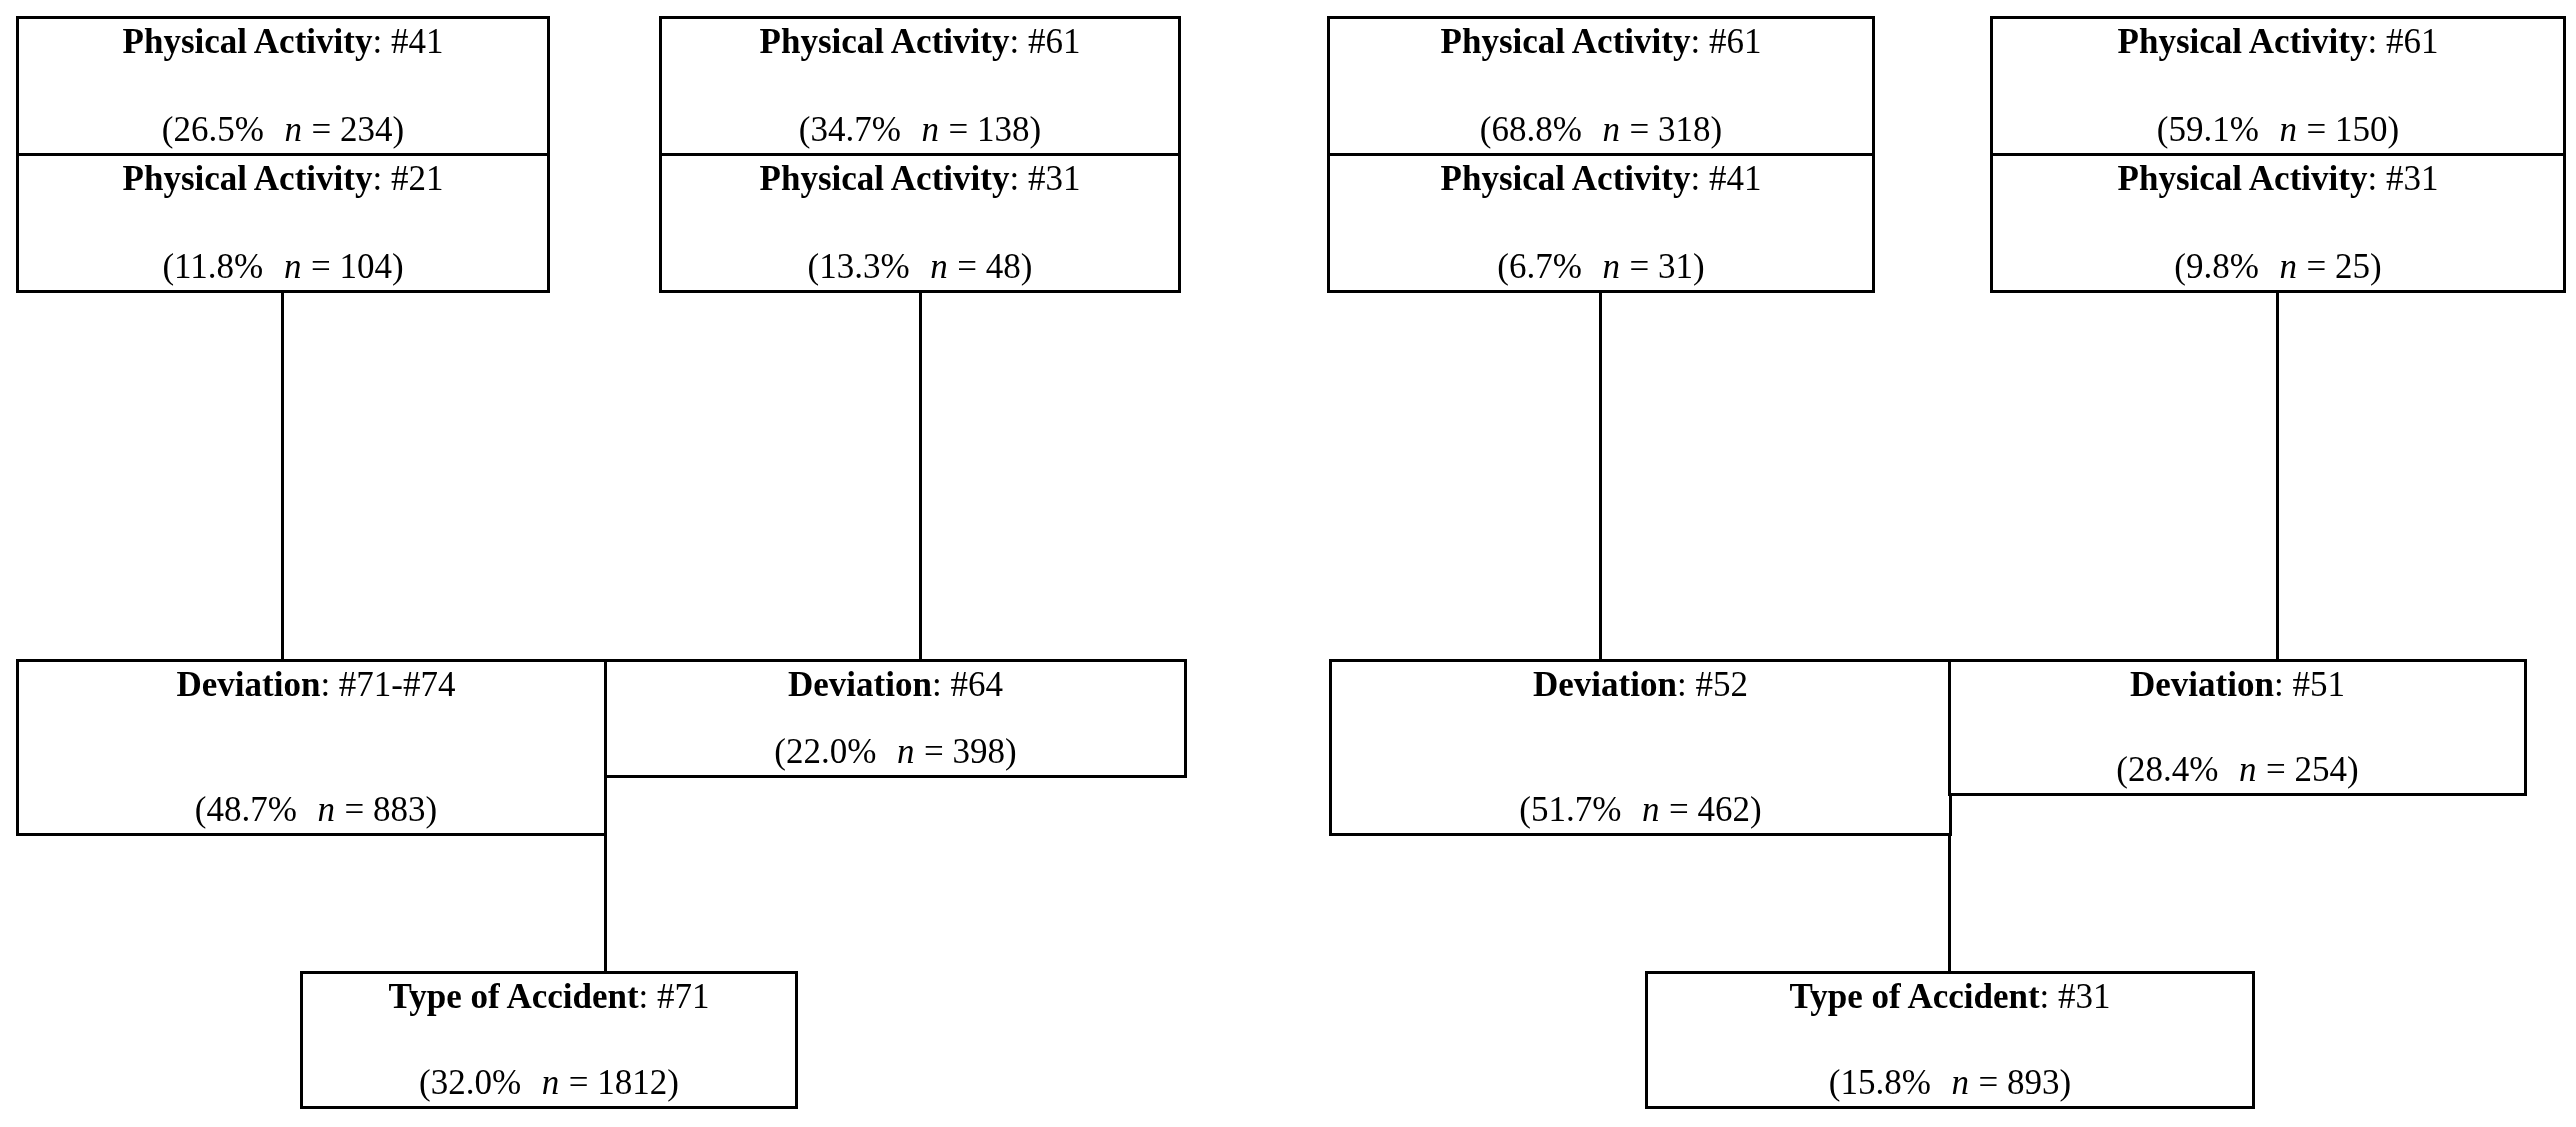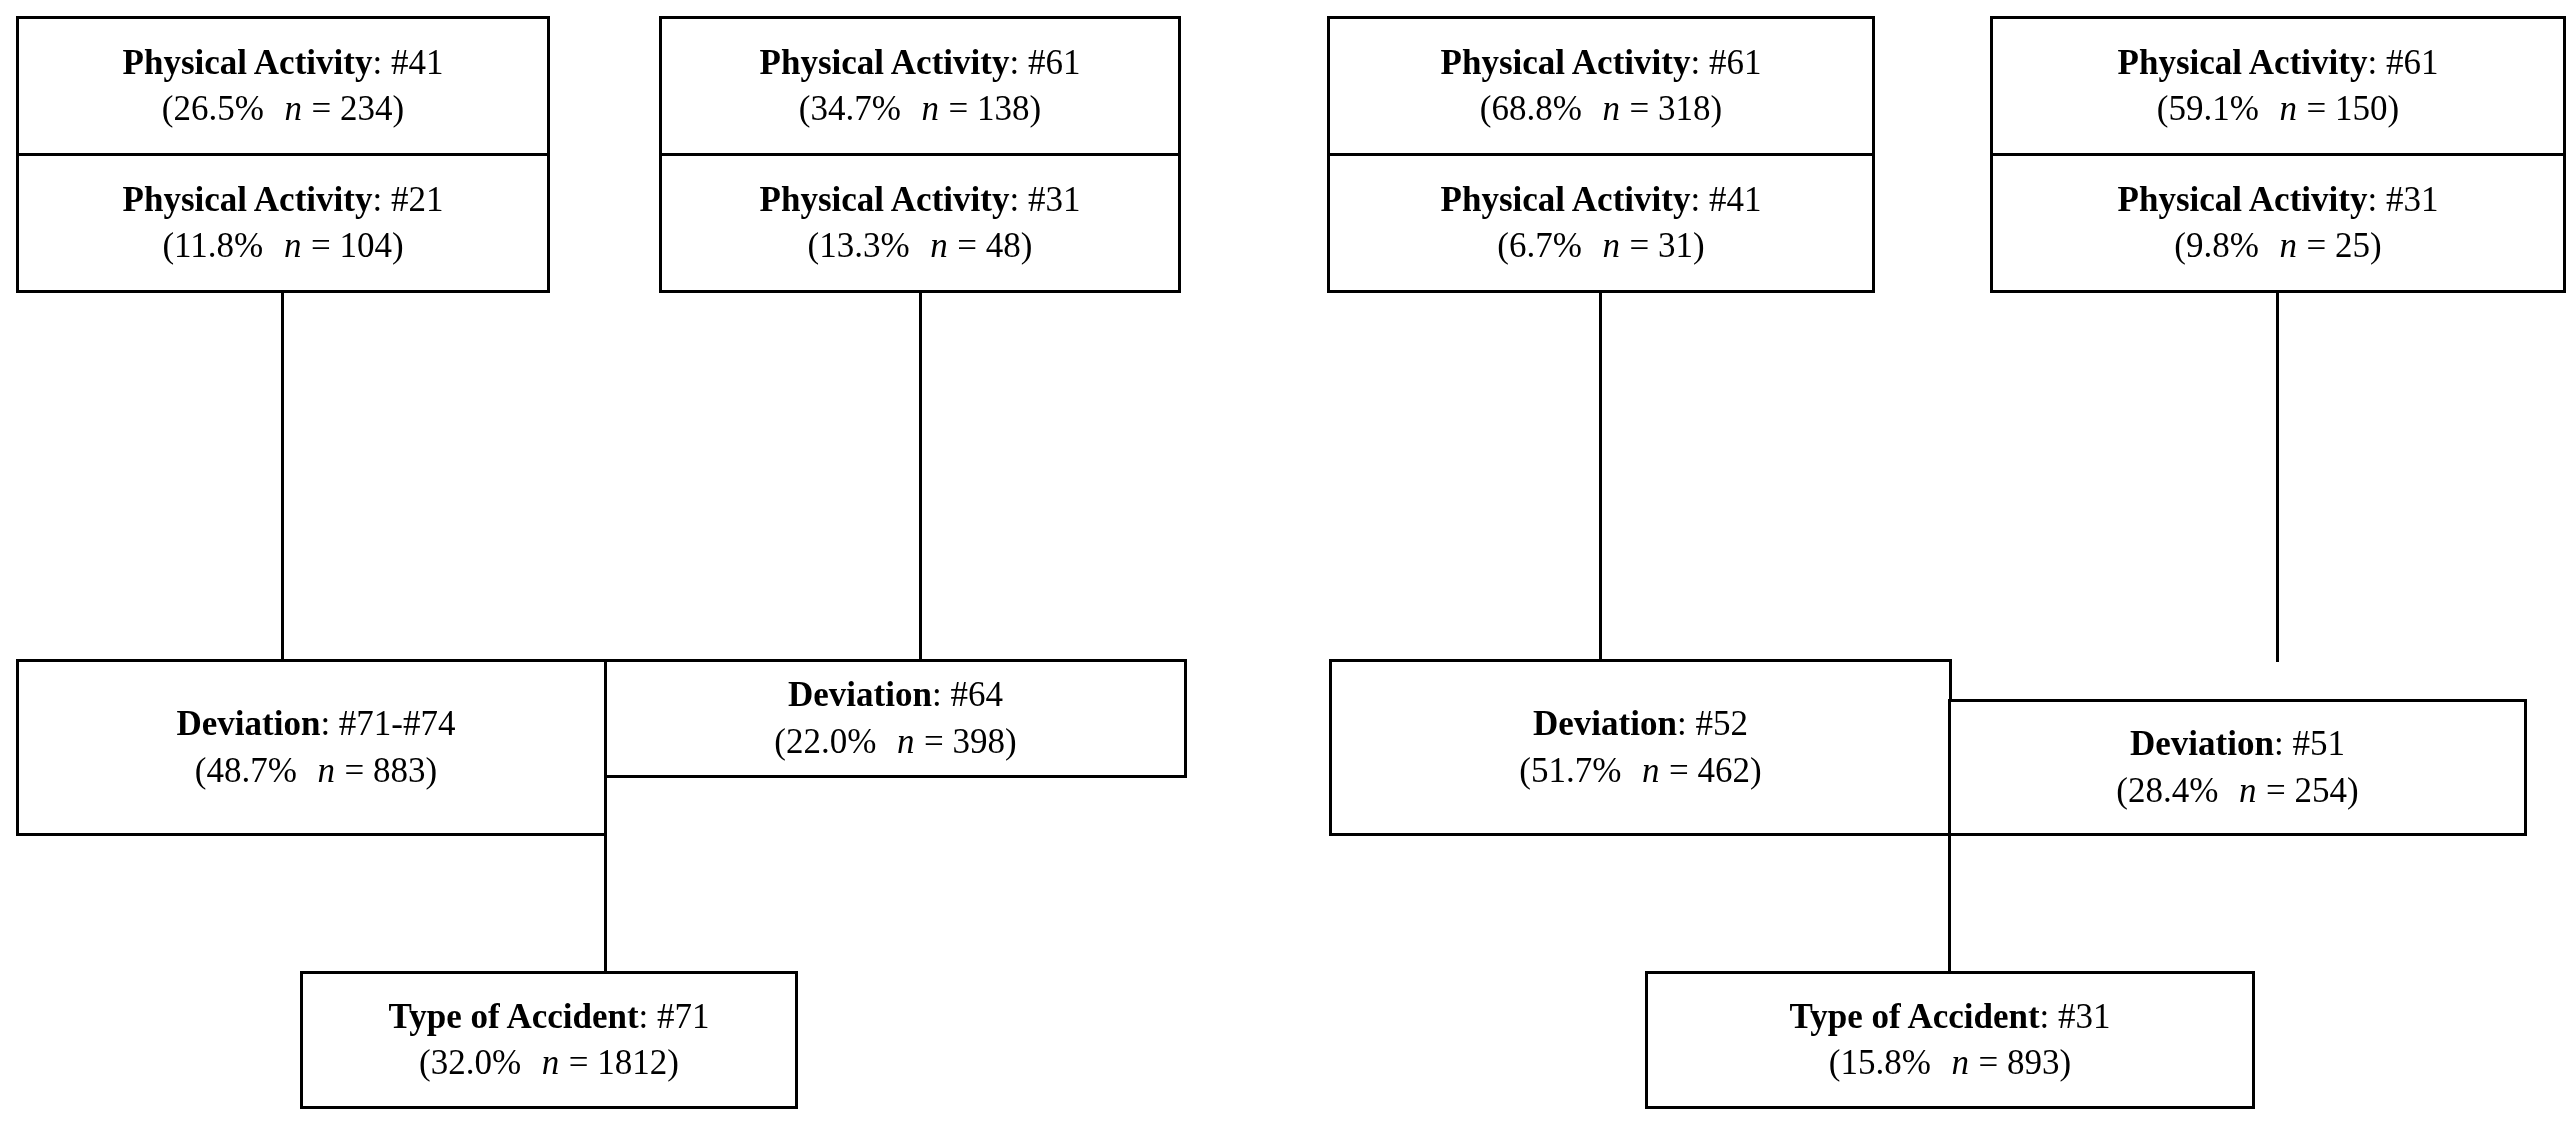--- a/index.html
+++ b/index.html
@@ -16,21 +16,21 @@
     background:#ffffff;
     border:3.2px solid #000000;
     box-sizing:border-box;
     display:flex;
     flex-direction:column;
   }
   .cell{
     flex:1;
     display:flex;
     flex-direction:column;
-    justify-content:center;
+    justify-content:space-between;
     align-items:center;
   }
   .cell + .cell{border-top:3.2px solid #000000;}
   .heading,.stat{
     font-size:35px;
     line-height:1.32;
     text-align:center;
     white-space:nowrap;
   }
   .lbl{font-weight:bold;}
@@ -45,21 +45,21 @@
   #devB{left:604px;top:659px;width:583px;height:119px;}
   #botA{left:300px;top:971px;width:498px;height:138px;}
   #line-l1{left:281px;top:289px;height:373px;}
   #line-l2{left:919px;top:289px;height:373px;}
   #line-l3{left:604px;top:794px;height:180px;}
 
   
   #pairC{left:1327px;top:16px;width:548px;height:277px;}
   #pairD{left:1990px;top:16px;width:576px;height:277px;}
   #devC{left:1329px;top:659px;width:623px;height:177px;}
-  #devD{left:1948px;top:659px;width:579px;height:137px;margin-top:40px;}
+  #devD{left:1948px;top:659px;width:579px;height:137px;}
   #botB{left:1645px;top:971px;width:610px;height:138px;}
   #line-r1{left:1599px;top:289px;height:373px;}
   #line-r2{left:2276px;top:289px;height:373px;}
   #line-r3{left:1948px;top:794px;height:180px;}
 </style>
 </head>
 <body>
 
 <div class="canvas">
 

